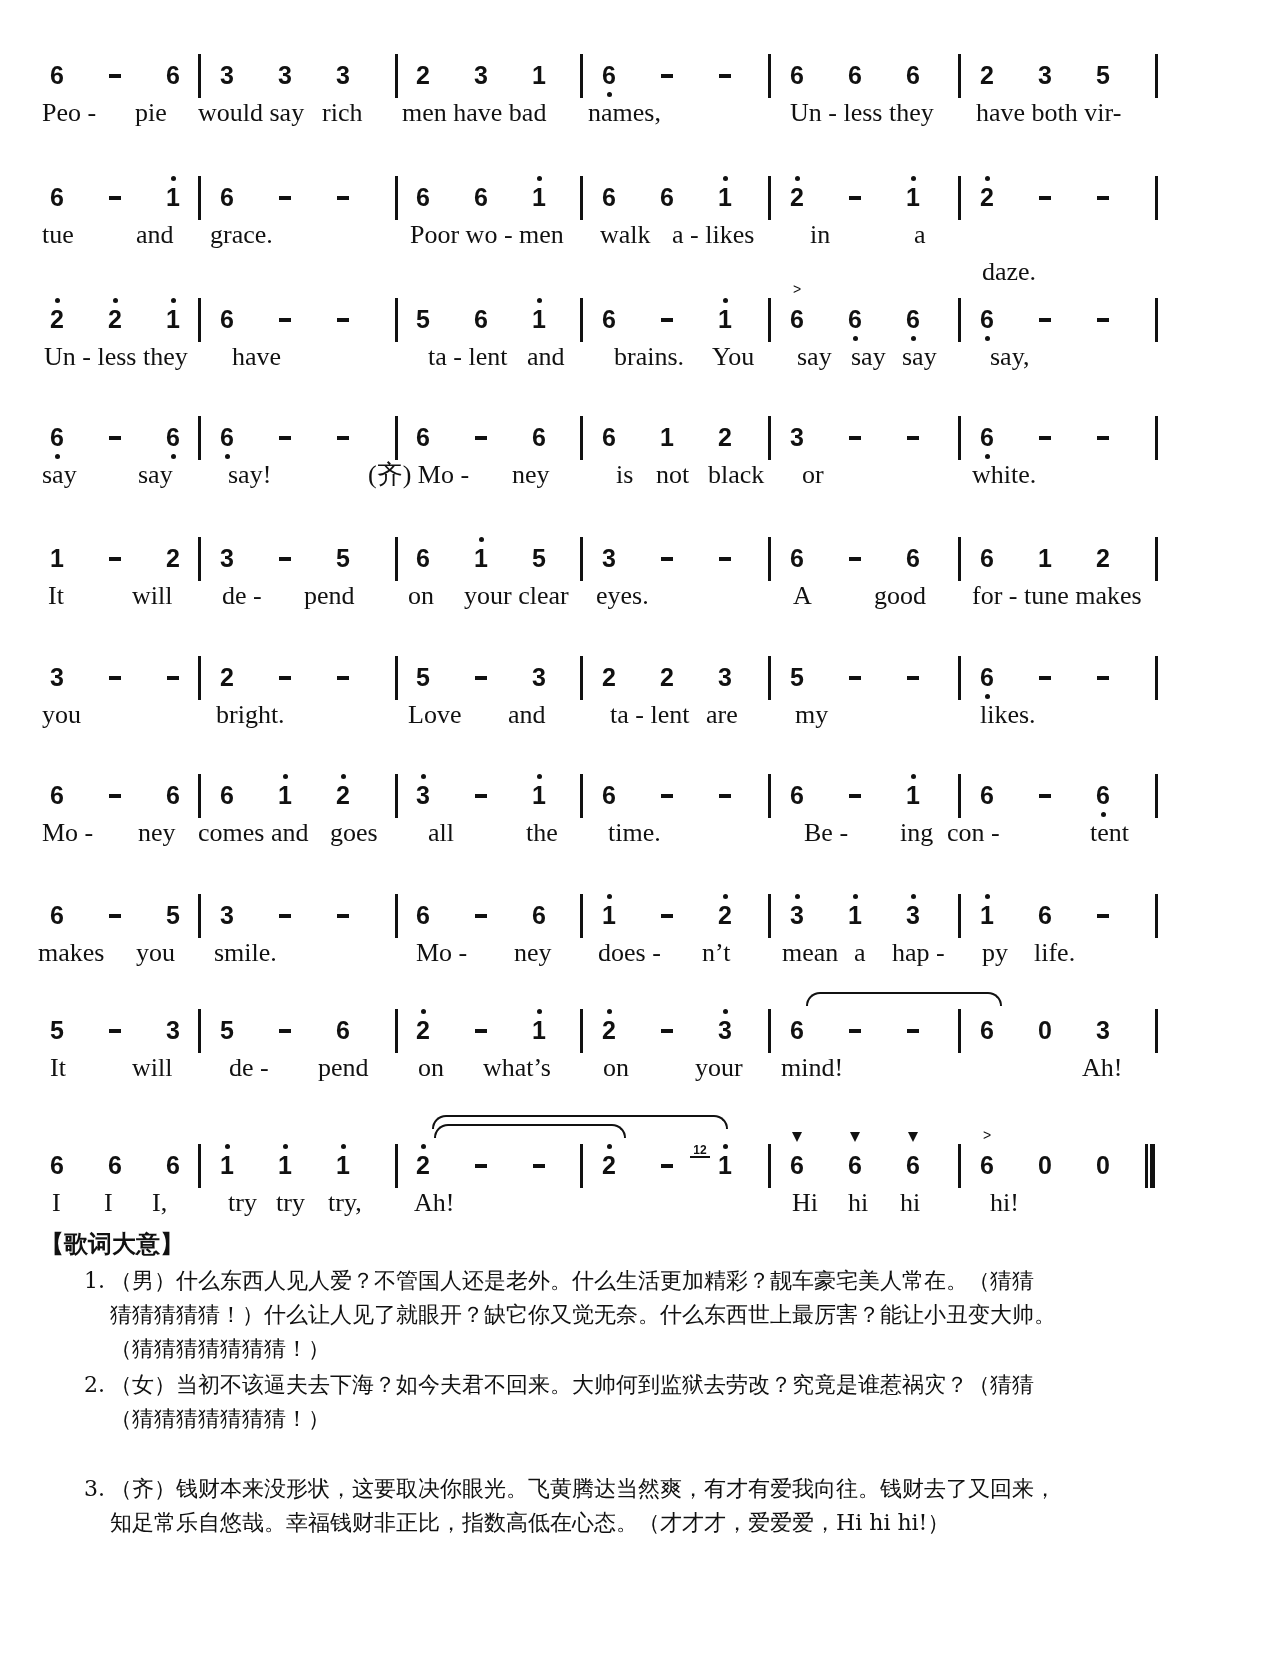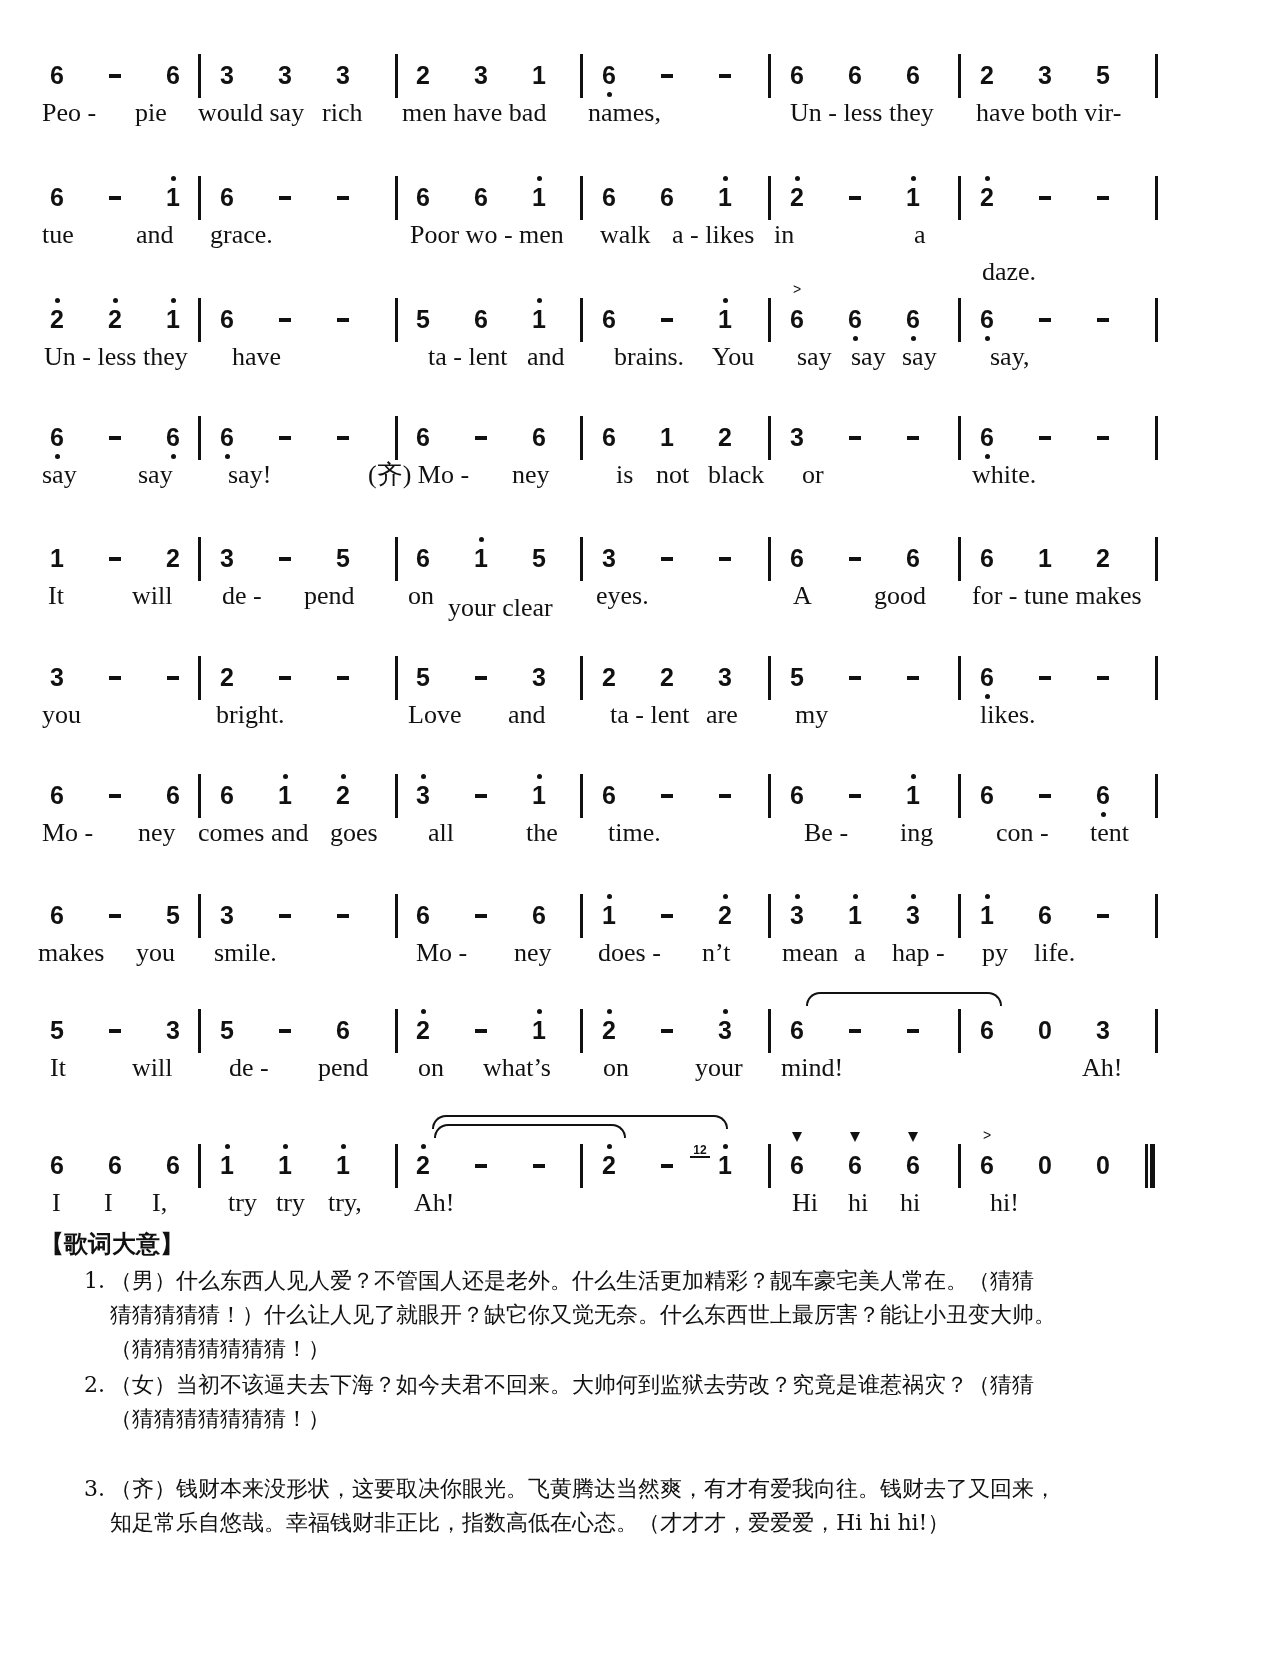--- a/index.html
+++ b/index.html
@@ -95,21 +95,21 @@
         <div class="bar" style="left: 958px;"></div>
         <div class="bar" style="left: 1155px;"></div>
       </div>
       <div class="lyric-row">
         <span class="lyric" style="left: 42px;">tue</span>
         <span class="lyric" style="left: 136px;">and</span>
         <span class="lyric" style="left: 210px;">grace.</span>
         <span class="lyric" style="left: 410px;">Poor wo - men</span>
         <span class="lyric" style="left: 600px;">walk</span>
         <span class="lyric" style="left: 672px;">a - likes</span>
-        <span class="lyric" style="left: 774px;">in</span>
+        <span class="lyric" style="left: 810px;">in</span>
         <span class="lyric" style="left: 914px;">a</span>
         <span class="lyric" style="left: 982px; margin-top: 37px;">daze.</span>
       </div>
     </div>
     <div class="system" style="top: 294px;">
       <div class="notes-row">
         <div class="note" style="left: 42px;"><span>2</span><span class="hi"></span></div>
         <div class="note" style="left: 100px;"><span>2</span><span class="hi"></span></div>
         <div class="note" style="left: 158px;"><span>1</span><span class="hi"></span></div>
         <div class="note" style="left: 212px;"><span>6</span></div>
@@ -213,21 +213,21 @@
         <div class="bar" style="left: 768px;"></div>
         <div class="bar" style="left: 958px;"></div>
         <div class="bar" style="left: 1155px;"></div>
       </div>
       <div class="lyric-row">
         <span class="lyric" style="left: 48px;">It</span>
         <span class="lyric" style="left: 132px;">will</span>
         <span class="lyric" style="left: 222px;">de -</span>
         <span class="lyric" style="left: 304px;">pend</span>
         <span class="lyric" style="left: 408px;">on</span>
-        <span class="lyric" style="left: 448px; margin-top: 12px;">your clear</span>
+        <span class="lyric" style="left: 464px;">your clear</span>
         <span class="lyric" style="left: 596px;">eyes.</span>
         <span class="lyric" style="left: 793px;">A</span>
         <span class="lyric" style="left: 874px;">good</span>
         <span class="lyric" style="left: 972px;">for - tune makes</span>
       </div>
     </div>
     <div class="system" style="top: 652px;">
       <div class="notes-row">
         <div class="note" style="left: 42px;"><span>3</span></div>
         <div class="dash" style="left: 100px;"></div>
@@ -295,21 +295,21 @@
       <div class="lyric-row">
         <span class="lyric" style="left: 42px;">Mo -</span>
         <span class="lyric" style="left: 138px;">ney</span>
         <span class="lyric" style="left: 198px;">comes and</span>
         <span class="lyric" style="left: 330px;">goes</span>
         <span class="lyric" style="left: 428px;">all</span>
         <span class="lyric" style="left: 526px;">the</span>
         <span class="lyric" style="left: 608px;">time.</span>
         <span class="lyric" style="left: 804px;">Be -</span>
         <span class="lyric" style="left: 900px;">ing</span>
-        <span class="lyric" style="left: 996px;">con -</span>
+        <span class="lyric" style="left: 947px;">con -</span>
         <span class="lyric" style="left: 1090px;">tent</span>
       </div>
     </div>
     <div class="system" style="top: 890px;">
       <div class="notes-row">
         <div class="note" style="left: 42px;"><span>6</span></div>
         <div class="dash" style="left: 100px;"></div>
         <div class="note" style="left: 158px;"><span>5</span></div>
         <div class="note" style="left: 212px;"><span>3</span></div>
         <div class="dash" style="left: 270px;"></div>

